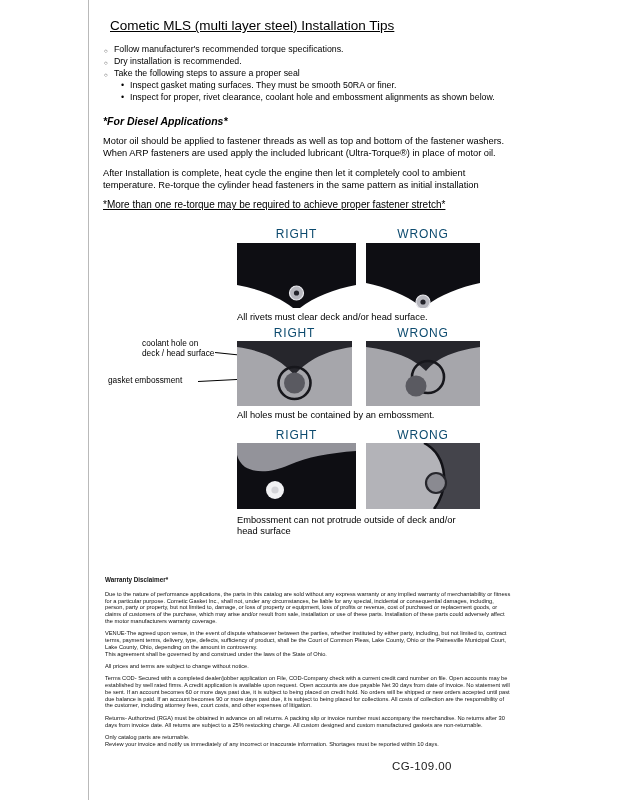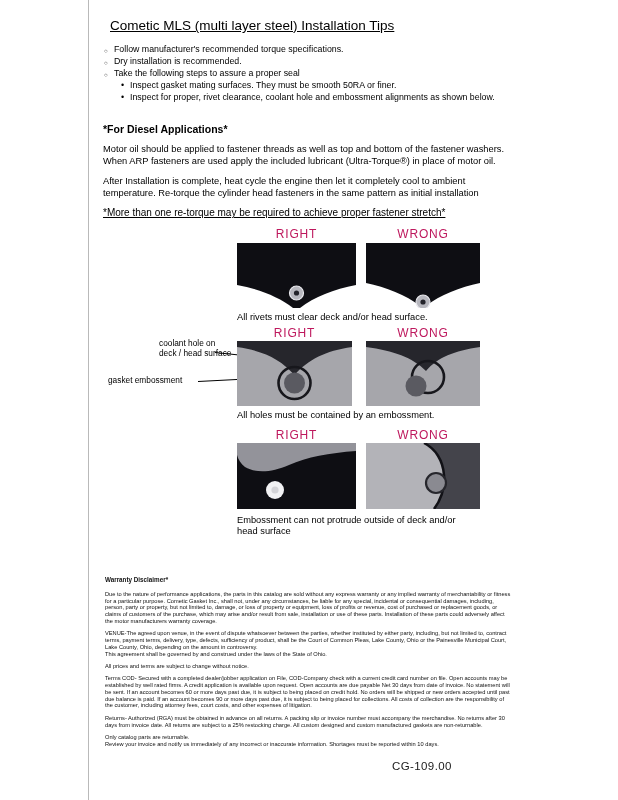--- a/index.html
+++ b/index.html
@@ -29,51 +29,51 @@
   }
   .sub-bullet {
     position: relative; margin-left: 18px; padding-left: 9px;
     font-size: 8.8px; line-height: 12px;
   }
   .sub-bullet::before {
     content: "•"; position: absolute; left: 0; top: 0; font-size: 9px;
   }
   .diesel-heading {
     font-size: 10.5px; font-weight: bold; line-height: 13px;
-    margin-top: 20px; margin-bottom: 7px;
+    margin-top: 12px; margin-bottom: 7px; font-style: italic;
   }
   .para { font-size: 9.3px; line-height: 12.3px; }
   .para-1 { margin-bottom: 7px; }
   .para-2 { margin-bottom: 8px; }
   .note { font-size: 10px; line-height: 12px; text-decoration: underline; }
 
   .diagrams { position: absolute; left: 0; top: 228px; width: 618px; height: 318px; }
   .dg-label {
-    position: absolute; font-size: 12px; line-height: 12px; color: #be185d;
+    position: absolute; font-size: 12px; line-height: 12px; color: #0c4a6e;
     text-align: center; letter-spacing: 0.8px;
   }
   .dg-img { position: absolute; }
   .dg-img svg { display: block; width: 100%; height: 100%; }
   .dg-caption { position: absolute; font-size: 9.3px; line-height: 10.5px; }
   .callout { position: absolute; font-size: 8.3px; line-height: 10px; }
   .callout-line {
     position: absolute; height: 1px; background: #000;
     transform-origin: left center;
   }
   .d-lbl-r1L { left: 237px; top: 0;     width: 119px; }
   .d-lbl-r1R { left: 366px; top: 0;     width: 114px; }
   .d-img-r1L { left: 237px; top: 15px;  width: 119px; height: 65px; }
   .d-img-r1R { left: 366px; top: 15px;  width: 114px; height: 65px; }
   .d-cap-r1  { left: 237px; top: 84px; }
   .d-lbl-r2L { left: 237px; top: 99px;  width: 115px; }
   .d-lbl-r2R { left: 366px; top: 99px;  width: 114px; }
   .d-img-r2L { left: 237px; top: 113px; width: 115px; height: 65px; }
   .d-img-r2R { left: 366px; top: 113px; width: 114px; height: 65px; }
   .d-cap-r2  { left: 237px; top: 182px; }
-  .callout-coolant { left: 159px; top: 110px; width: 82px; }
+  .callout-coolant { left: 142px; top: 110px; width: 82px; }
   .callout-emboss  { left: 108px; top: 147px; text-align: right; }
   .line-coolant { left: 215px; top: 124px; width: 48px; transform: rotate(6deg); }
   .line-emboss  { left: 198px; top: 153px; width: 61px; transform: rotate(-3deg); }
   .d-lbl-r3L { left: 237px; top: 201px; width: 119px; }
   .d-lbl-r3R { left: 366px; top: 201px; width: 114px; }
   .d-img-r3L { left: 237px; top: 215px; width: 119px; height: 66px; }
   .d-img-r3R { left: 366px; top: 215px; width: 114px; height: 66px; }
   .d-cap-r3  { left: 237px; top: 287px; width: 230px; }
 
   .warranty {

